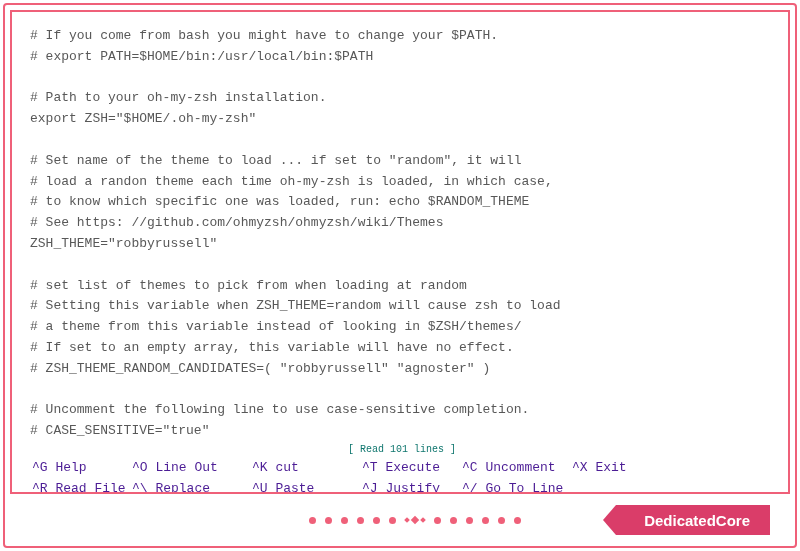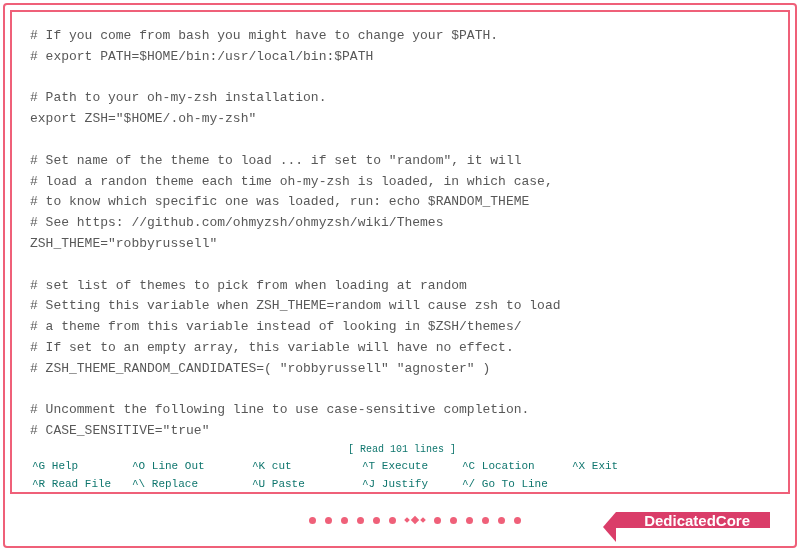--- a/index.html
+++ b/index.html
@@ -34,22 +34,22 @@
   }
   .status-line {
     text-align: center;
     font-size: 10px;
     color: #0f766e;
     line-height: 1.6;
   }
   .shortcut-table {
     display: grid;
     grid-template-columns: 100px 120px 110px 100px 110px 120px;
-    font-size: 11px;
-    color: #0f766e;
+    font-size: 13px;
+    color: #4c1d95;
     line-height: 1.6;
     margin-left: 2px;
   }
   .shortcut-cell { white-space: pre; }
   .bottom-bar {
     position: absolute;
     left: 60px; right: 30px;
     bottom: 16px;
     height: 30px;
     display: flex;
@@ -84,21 +84,21 @@
     width: 4px; height: 4px;
   }
   .brand-ribbon {
     position: relative;
     background: #da3d69;
     color: #fff;
     font-family: -apple-system, BlinkMacSystemFont, "Segoe UI", Arial, sans-serif;
     font-weight: 600;
     font-size: 15px;
     padding: 7px 20px 7px 28px;
-    height: 16px;
+    height: 30px;
     display: flex;
     align-items: center;
   }
   .brand-ribbon::before {
     content: "";
     position: absolute;
     left: -13px;
     top: 0;
     width: 0;
     height: 0;
@@ -132,21 +132,21 @@
 # ZSH_THEME_RANDOM_CANDIDATES=( "robbyrussell" "agnoster" )
 
 # Uncomment the following line to use case-sensitive completion.
 # CASE_SENSITIVE="true"</div>
   <div class="status-line">[ Read 101 lines ]</div>
   <div class="shortcut-table" id="shortcut-bar">
       <div class="shortcut-cell">^G Help</div>
       <div class="shortcut-cell">^O Line Out</div>
       <div class="shortcut-cell">^K cut</div>
       <div class="shortcut-cell">^T Execute</div>
-      <div class="shortcut-cell">^C Location</div>
+      <div class="shortcut-cell">^C Uncomment</div>
       <div class="shortcut-cell">^X Exit</div>
       <div class="shortcut-cell">^R Read File</div>
       <div class="shortcut-cell">^\ Replace</div>
       <div class="shortcut-cell">^U Paste</div>
       <div class="shortcut-cell">^J Justify</div>
       <div class="shortcut-cell">^/ Go To Line</div>
     </div>
 </div>
 
 <div class="bottom-bar">

